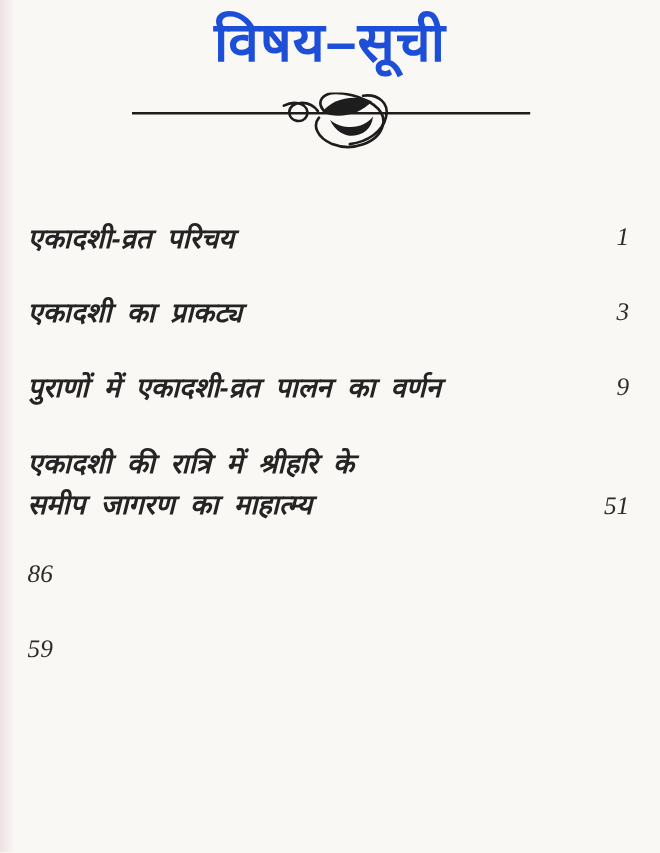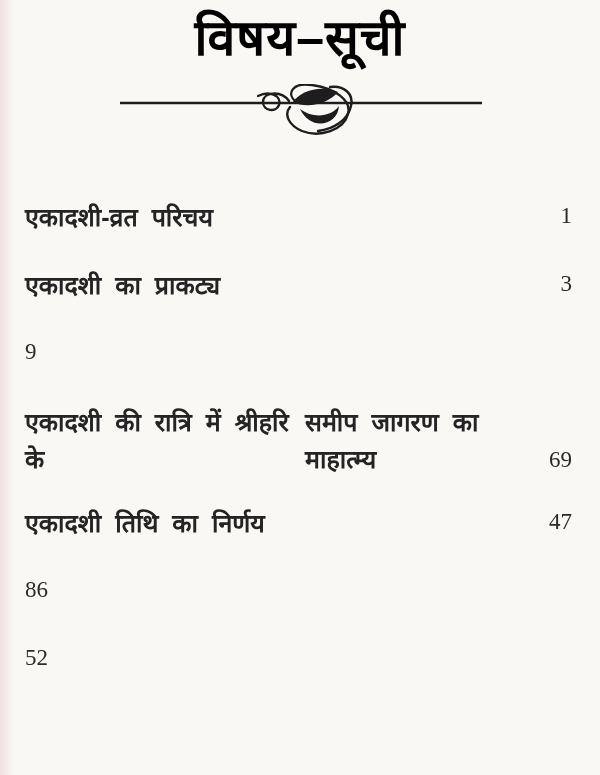--- a/index.html
+++ b/index.html
@@ -22,21 +22,21 @@
     width: 14px;
     background: linear-gradient(90deg, rgba(226,205,213,0.55), rgba(250,248,245,0));
     pointer-events: none;
   }
   .page-title {
     margin: 8px 0 0 0;
     text-align: center;
     font-size: 50px;
     line-height: 1.2;
     font-weight: bold;
-    color: #000000;
+    color: #1d4ed8;
     letter-spacing: 1px;
   }
   .divider {
     position: absolute;
     top: 84px;
     left: 0;
     width: 600px;
     height: 56px;
   }
   .toc {
@@ -48,28 +48,29 @@
   .toc-row {
     display: flex;
     justify-content: space-between;
     align-items: flex-end;
     font-size: 25px;
     font-weight: bold;
     line-height: 34px;
     margin-bottom: 34px;
     color: #242424;
     word-spacing: 7px;
+    font-style: italic;
   }
   .toc-row.two-line {
     line-height: 37px;
     margin-bottom: 28px;
   }
   .entry-lines {
     display: flex;
-    flex-direction: row;
+    flex-direction: column;
   }
   .page-num {
     font-family: "Liberation Serif", serif;
     font-size: 23px;
     font-weight: normal;
     color: #2b2b2b;
     word-spacing: 0;
     line-height: 32px;
     padding-bottom: 2px;
   }
@@ -103,38 +104,35 @@
     <span class="entry-title">एकादशी-व्रत परिचय</span>
     <span class="page-num">1</span>
   </div>
 
   <div class="toc-row">
     <span class="entry-title">एकादशी का प्राकट्य</span>
     <span class="page-num">3</span>
   </div>
 
   <div class="toc-row">
+    <span class="entry-title">पुराणों में एकादशी-व्रत पालन का वर्णन</span>
     <span class="page-num">9</span>
   </div>
 
 
   <div class="toc-row two-line">
     <span class="entry-lines">
       <span>एकादशी की रात्रि में श्रीहरि के</span>
       <span>समीप जागरण का माहात्म्य</span>
     </span>
-    <span class="page-num">69</span>
+    <span class="page-num">51</span>
   </div>
 
-  <div class="toc-row">
-    <span class="entry-title">एकादशी तिथि का निर्णय</span>
-    <span class="page-num">47</span>
-  </div>
 
   <div class="toc-row">
     <span class="page-num">86</span>
   </div>
 
   <div class="toc-row">
-    <span class="page-num">52</span>
+    <span class="page-num">59</span>
   </div>
 
 </div>
 
 </body></html>

